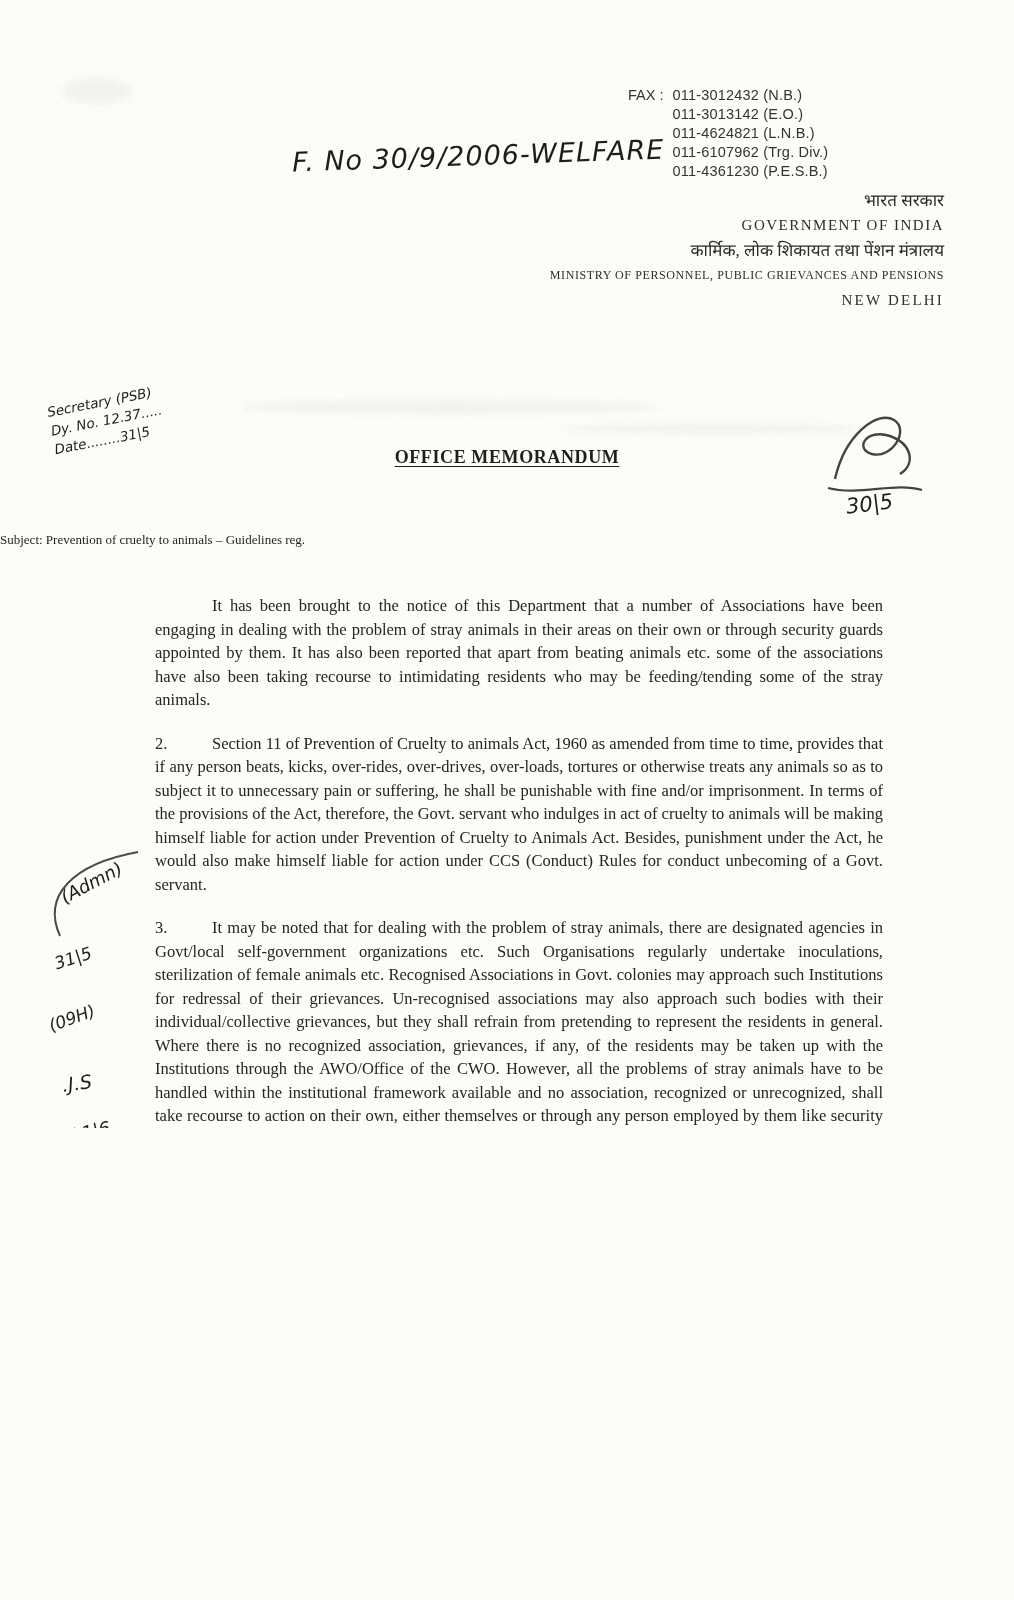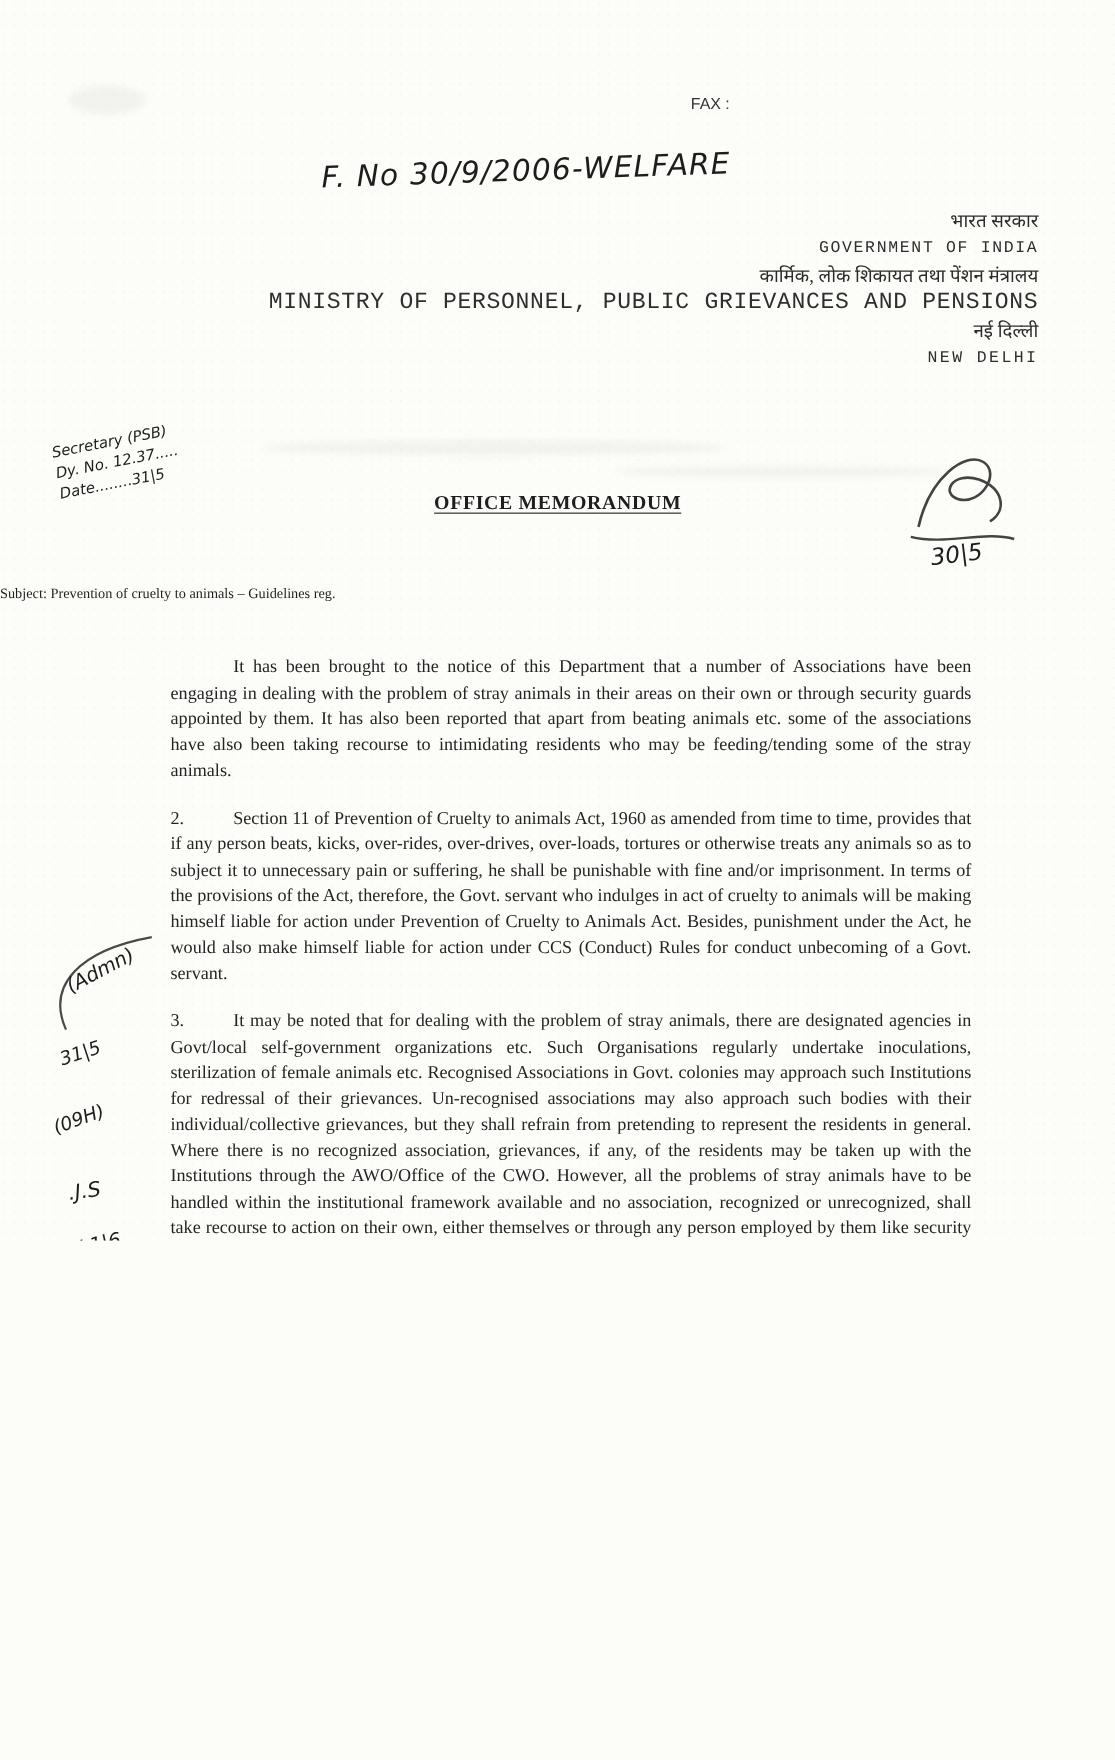--- a/index.html
+++ b/index.html
@@ -52,27 +52,27 @@
   
   .header {
     position: absolute;
     top: 188px;
     left: 0;
     width: 944px;
     text-align: right;
   }
   .h-hi { font-size: 17px; line-height: 25px; color: #2b2b2b; }
   .h-en {
-    font-family: Liberation Mono, monospace;
+    font-family: Liberation Serif, serif;
     font-size: 15px;
     line-height: 25px;
     color: #2e2e2e;
   }
   .h-en.h1 { letter-spacing: 1.5px; }
-  .h-en.h2 { font-size: 21px; letter-spacing: 0.6px; }
+  .h-en.h2 { font-size: 12px; letter-spacing: 0.6px; }
   .h-en.h3 { letter-spacing: 1.2px; }
   .h-en.h4 { letter-spacing: 2.2px; }
 
   
   .address {
     position: absolute;
     top: 330px;
     right: 108px;
     text-align: right;
     font-size: 17px;
@@ -187,30 +187,36 @@
 <body>
 
 <div class="page">
 
   <div class="smudge sm1"></div>
   <div class="smudge sm2"></div>
   <div class="smudge sm3"></div>
 
   <div class="fax">
     <span class="fax-label">FAX :</span>
+    <div class="fax-lines">
+      <div class="fax-line">011-3012432 (N.B.)</div>
+      <div class="fax-line">011-3013142 (E.O.)</div>
+      <div class="fax-line">011-4624821 (L.N.B.)</div>
+      <div class="fax-line">011-6107962 (Trg. Div.)</div>
+      <div class="fax-line">011-4361230 (P.E.S.B.)</div>
+    </div>
   </div>
 
   <div class="file-no hand">F. No 30/9/2006-WELFARE</div>
 
   <div class="header">
     <div class="h-hi">भारत सरकार</div>
     <div class="h-en h1">GOVERNMENT OF INDIA</div>
     <div class="h-hi">कार्मिक, लोक शिकायत तथा पेंशन मंत्रालय</div>
     <div class="h-en h2">MINISTRY OF PERSONNEL, PUBLIC GRIEVANCES AND PENSIONS</div>
-    <div class="h-hi">नई दिल्ली</div>
     <div class="h-en h4">NEW DELHI</div>
   </div>
 
 
   <div class="stamp hand">
     <div>Secretary (PSB)</div>
     <div>Dy. No. 12.37.....</div>
     <div>Date........31|5</div>
   </div>
 

